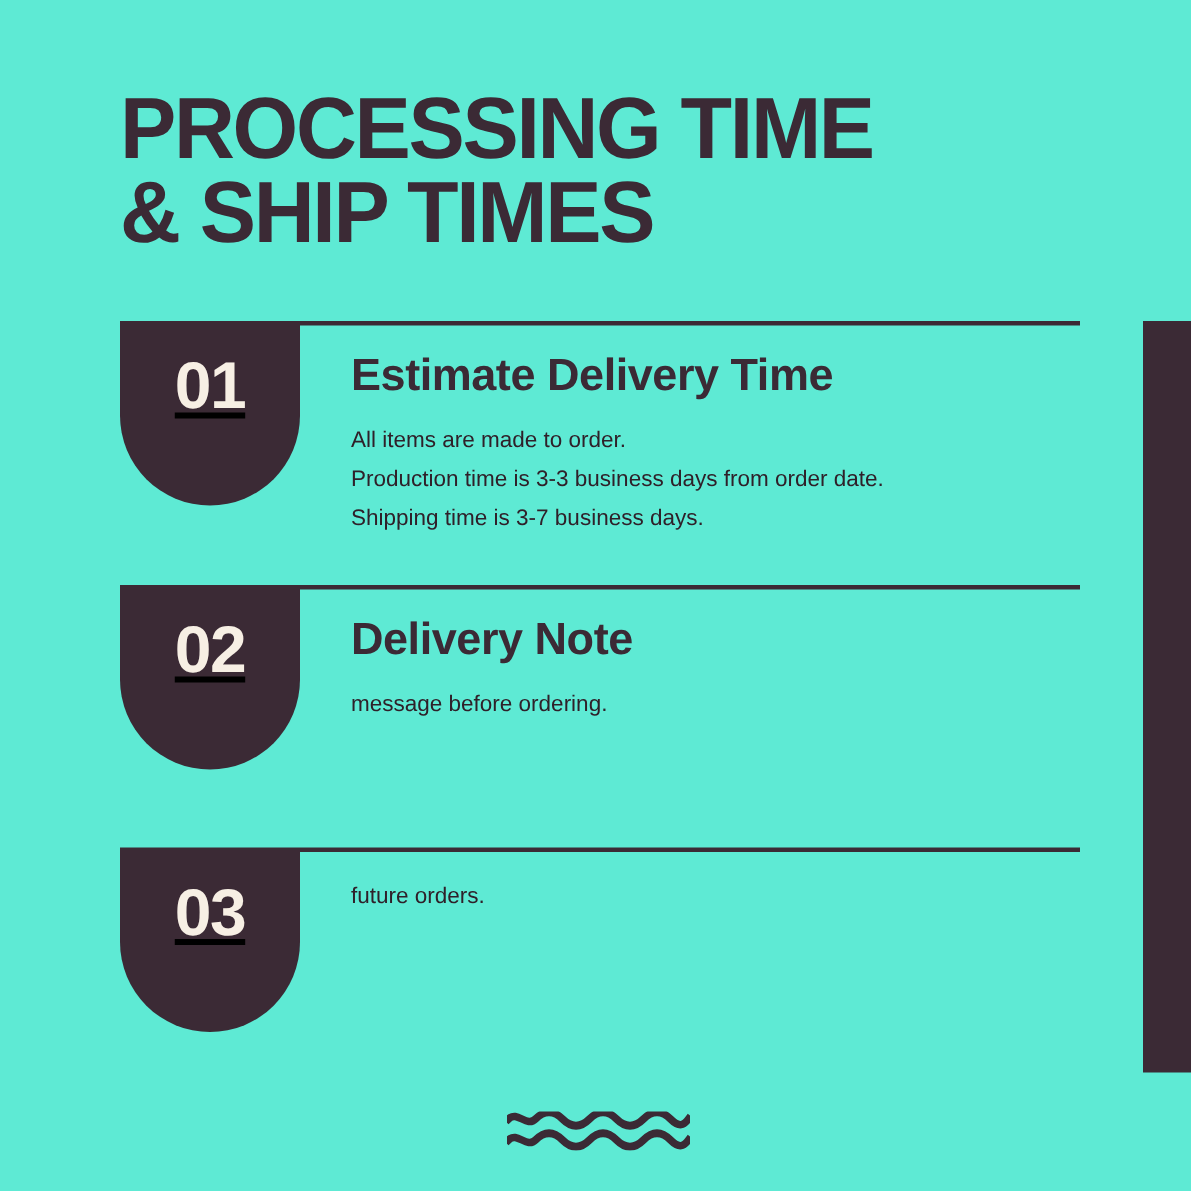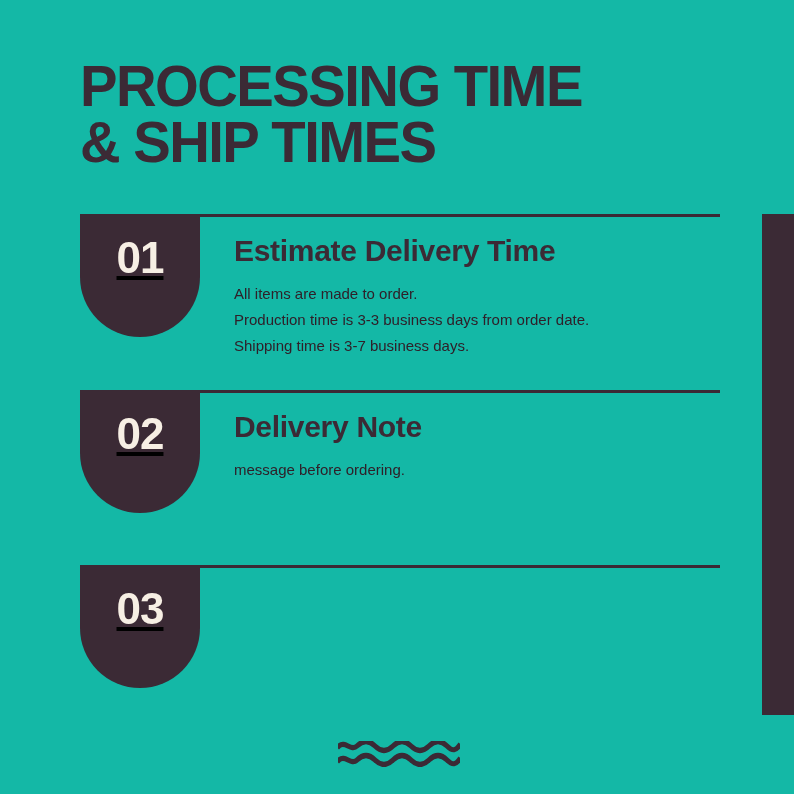--- a/index.html
+++ b/index.html
@@ -10,21 +10,21 @@
     width: 794px;
     height: 794px;
     background: #FBF1E5;
     font-family: "Liberation Sans", sans-serif;
     overflow: hidden;
   }
   .poster {
     position: relative;
     width: 794px;
     height: 794px;
-    background: #14b8a6;
+    background: #5eead4;
     box-sizing: border-box;
   }
 
   
   .right-bar {
     position: absolute;
     left: 762px;
     top: 214px;
     width: 32px;
     height: 501px;
@@ -171,20 +171,21 @@
     </div>
   </div>
 
   <div class="section section-03">
     <div class="divider"></div>
     <div class="badge">
       <span class="badge-number">03</span>
     </div>
     <div class="section-body">
       <div class="section-text">
+        <span class="line">future orders.</span>
       </div>
     </div>
   </div>
 
   <div class="wave-ornament">
     <svg width="122" height="26" viewBox="0 0 122 26" xmlns="http://www.w3.org/2000/svg">
       <path d="M1 5 C 7 -1, 13 11, 19 5 S 31 -1, 37 5 S 49 11, 55 5 S 67 -1, 73 5 S 85 11, 91 5 S 103 -1, 109 5 S 118 9, 121 5" fill="none" stroke="#3B2A35" stroke-width="5" stroke-linecap="square"></path>
       <path d="M1 19 C 7 13, 13 25, 19 19 S 31 13, 37 19 S 49 25, 55 19 S 67 13, 73 19 S 85 25, 91 19 S 103 13, 109 19 S 118 23, 121 19" fill="none" stroke="#3B2A35" stroke-width="5" stroke-linecap="square"></path>
     </svg>
   </div>

